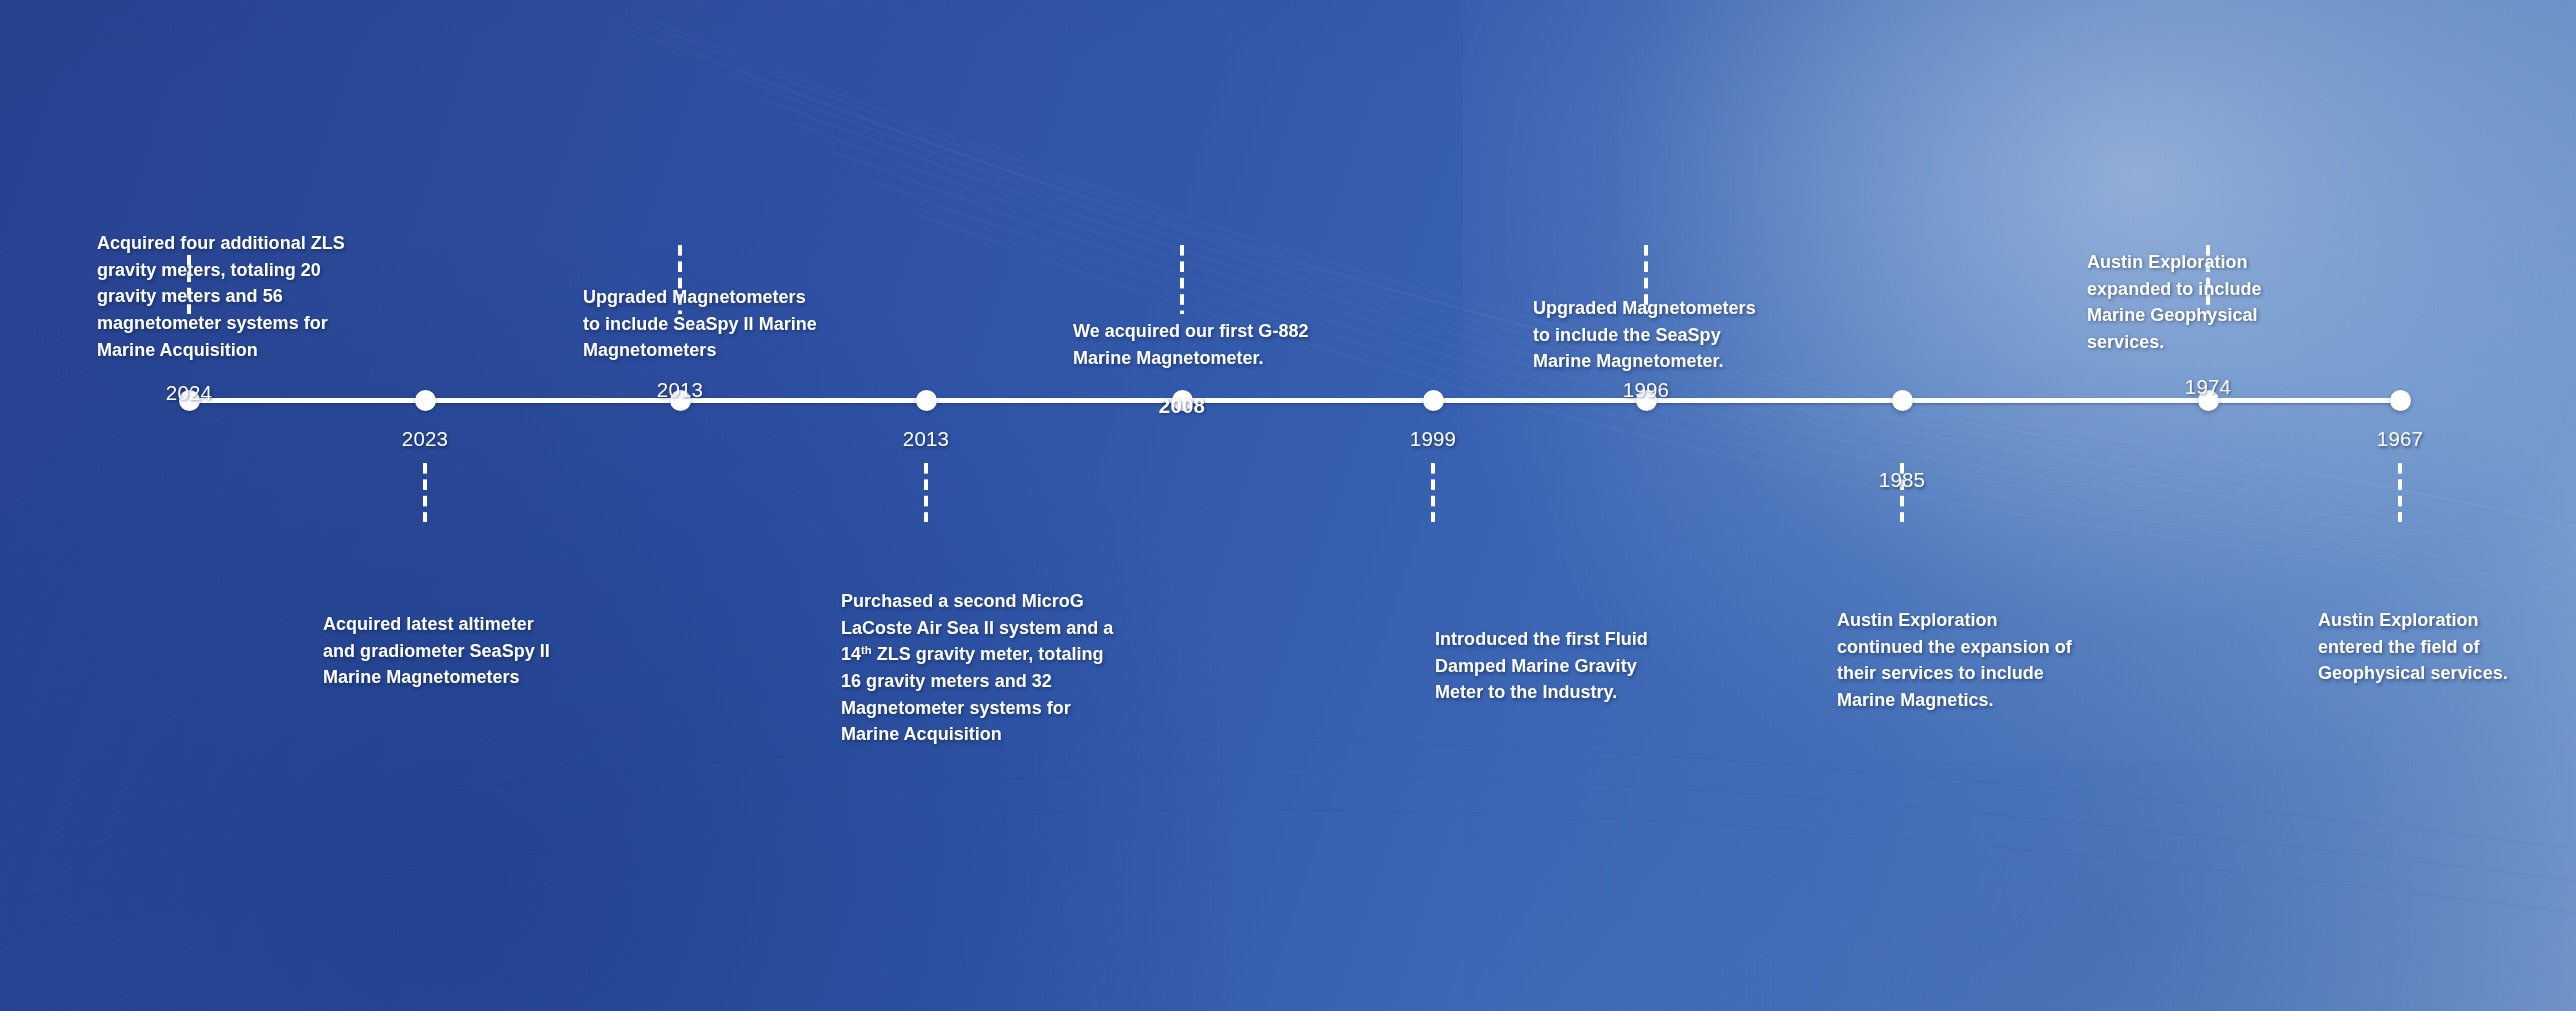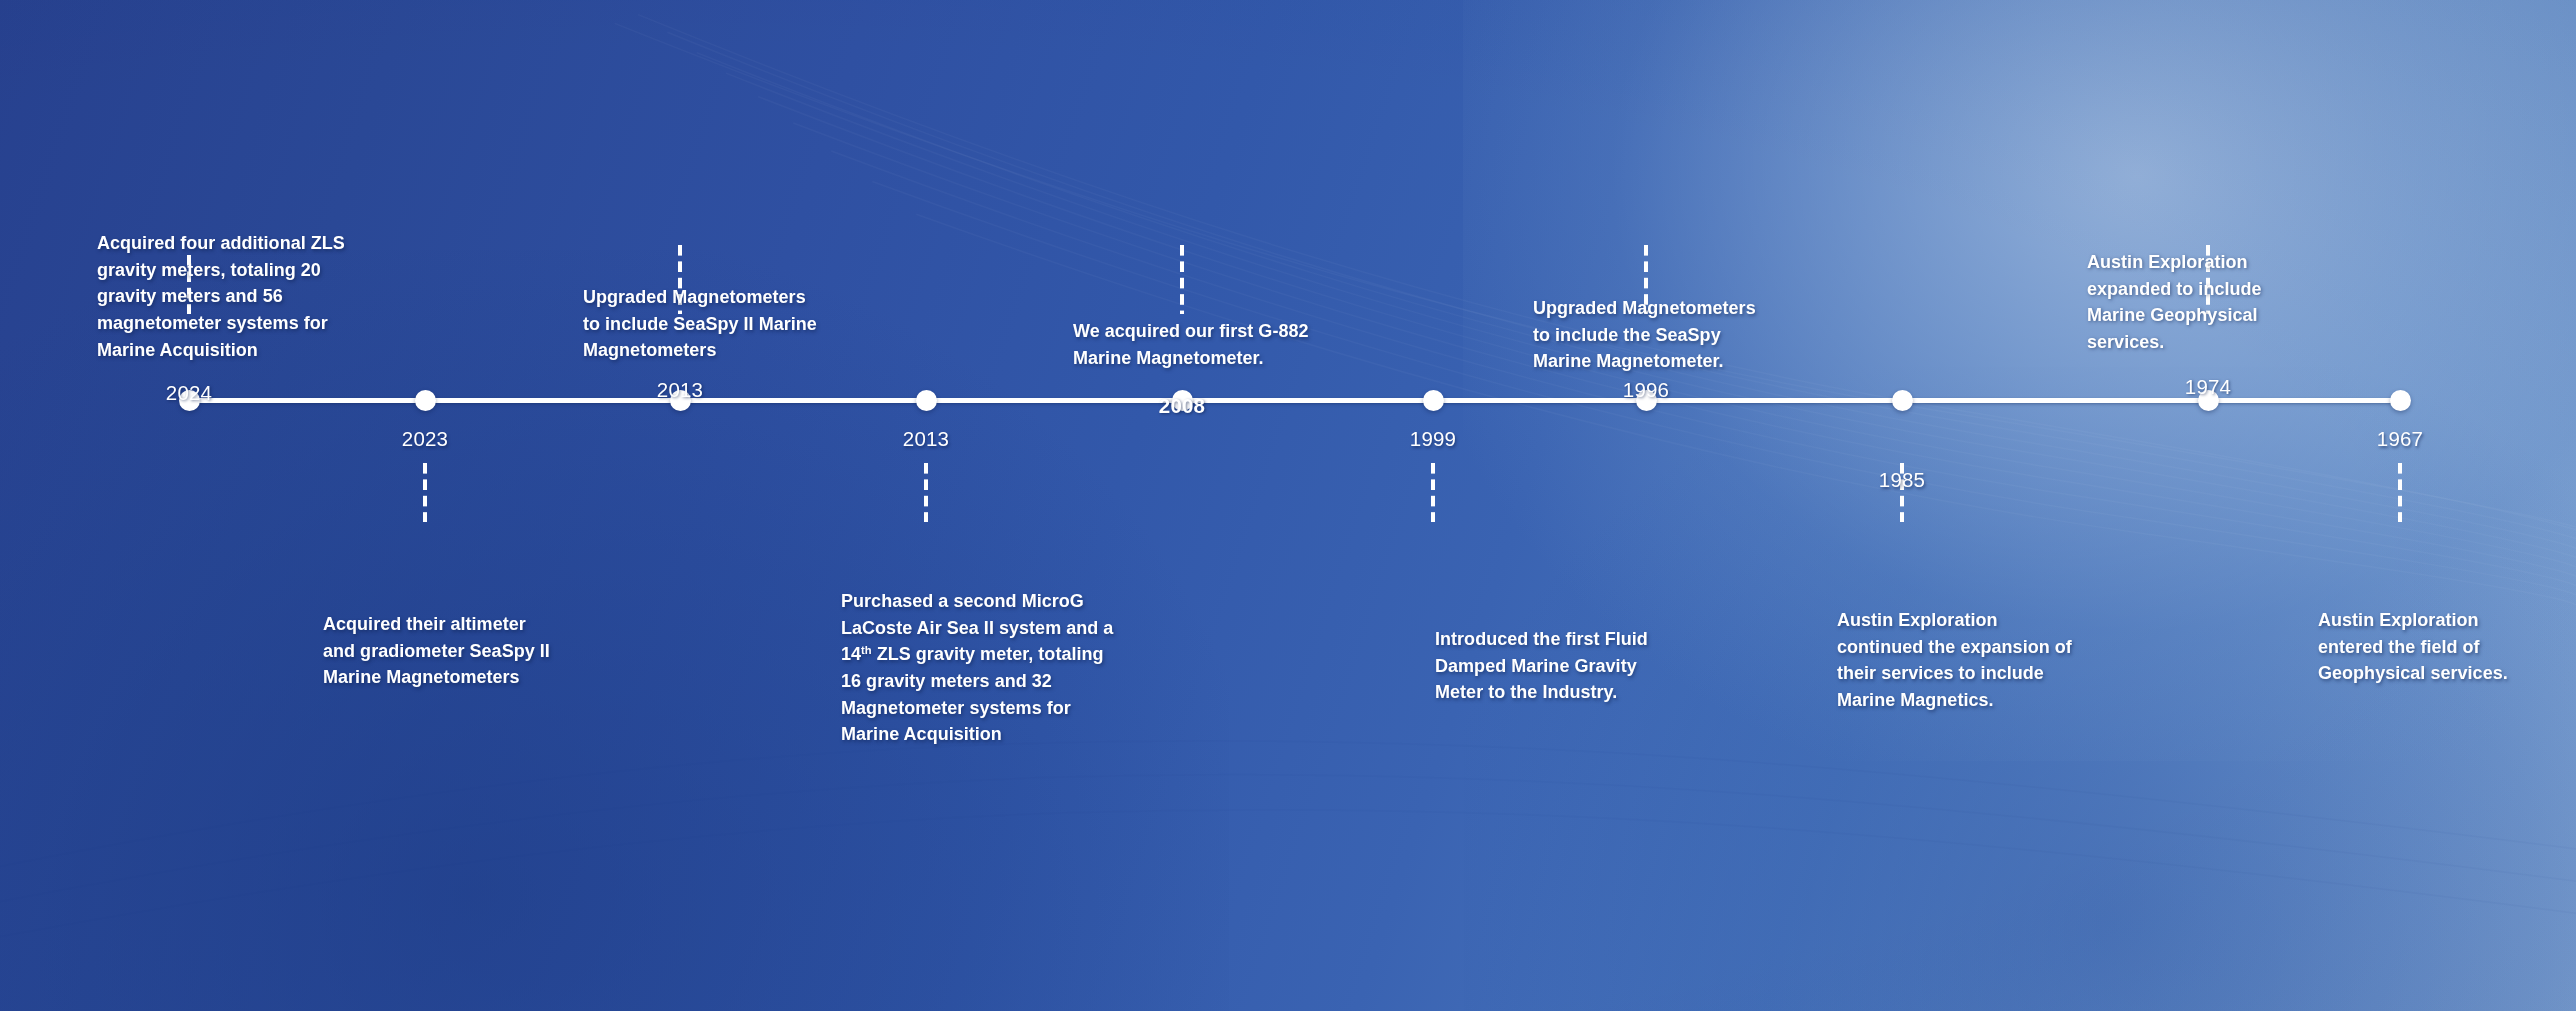--- a/index.html
+++ b/index.html
@@ -184,21 +184,21 @@
       <div class="stem" style="left: 189px; top: 255px; height: 59px;"></div>
       <div class="year above" style="left: 189px; top: 371px;">2024</div>
       <div class="desc up" style="left: 97px; top: 363px; width: 304px;">Acquired four additional ZLS
 gravity meters, totaling 20
 gravity meters and 56
 magnetometer systems for
 Marine Acquisition</div>
       <div class="node" style="left: 425px; top: 400px;"></div>
       <div class="stem" style="left: 425px; top: 463px; height: 59px;"></div>
       <div class="year below" style="left: 425px; top: 429px;">2023</div>
-      <div class="desc" style="left: 323px; top: 611px; width: 293px;">Acquired their altimeter
+      <div class="desc" style="left: 323px; top: 611px; width: 293px;">Acquired latest altimeter
 and gradiometer SeaSpy II
 Marine Magnetometers</div>
       <div class="node" style="left: 680px; top: 400px;"></div>
       <div class="stem" style="left: 680px; top: 245px; height: 69px;"></div>
       <div class="year above" style="left: 680px; top: 368px;">2013</div>
       <div class="desc up" style="left: 583px; top: 364px; width: 304px;">Upgraded Magnetometers
 to include SeaSpy II Marine
 Magnetometers</div>
       <div class="node" style="left: 926px; top: 400px;"></div>
       <div class="stem" style="left: 926px; top: 463px; height: 59px;"></div>

